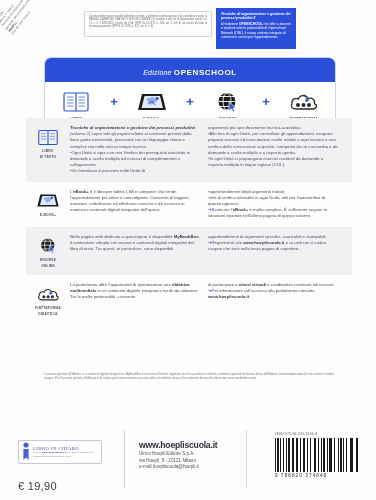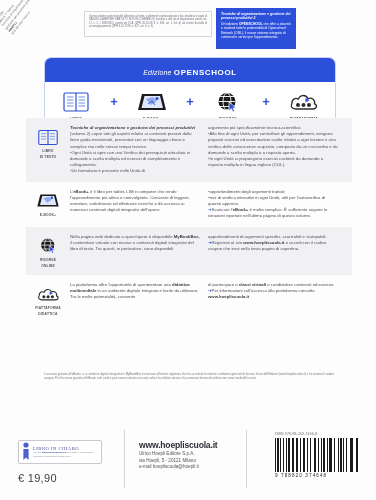--- a/index.html
+++ b/index.html
@@ -95,21 +95,21 @@
   .chiaro{
     position:absolute;left:18px;top:16px;width:84px;height:24px;
     border:1px solid #c8c8d2;border-radius:2px;background:#fff;
     display:flex;align-items:center;padding:2px 3px;box-sizing:border-box;
   }
   .chiaro-mark{width:9px;flex:0 0 9px;text-align:center;}
   .chiaro-txt{padding-left:2px;}
   .chiaro-ttl{font-size:4.6px;letter-spacing:.5px;color:#4a4a9e;font-family:"Liberation Serif",serif;}
   .chiaro-sub{font-size:2.5px;line-height:3.2px;color:#8a8a96;}
   .chiaro-sub b{color:#3b4fa8;}
-  .price{position:absolute;left:18px;top:48px;font-size:11px;color:#3a3a44;letter-spacing:.3px;}
+  .price{position:absolute;left:18px;top:56px;font-size:11px;color:#3a3a44;letter-spacing:.3px;}
 
   .pub{position:absolute;left:139px;top:18px;}
   .pub .site{font-size:8.6px;font-weight:bold;color:#2e2e38;letter-spacing:-.2px;margin:0 0 3px 0;}
   .pub p{margin:0;font-size:4.6px;line-height:6.4px;color:#55555f;}
 
   .bcbox{position:absolute;left:272px;top:8px;width:86px;}
   .isbn{font-size:3.4px;color:#6a6a74;letter-spacing:.2px;margin:0 0 2px 3px;}
   .bars{height:34px;display:flex;align-items:flex-end;gap:0px;margin-left:3px;}
   .bars span{display:block;background:#1a1a1a;}
   .bcdigits{font-size:4.6px;color:#2a2a2a;letter-spacing:1.1px;margin:1px 0 0 3px;font-family:"Liberation Sans",sans-serif;}

